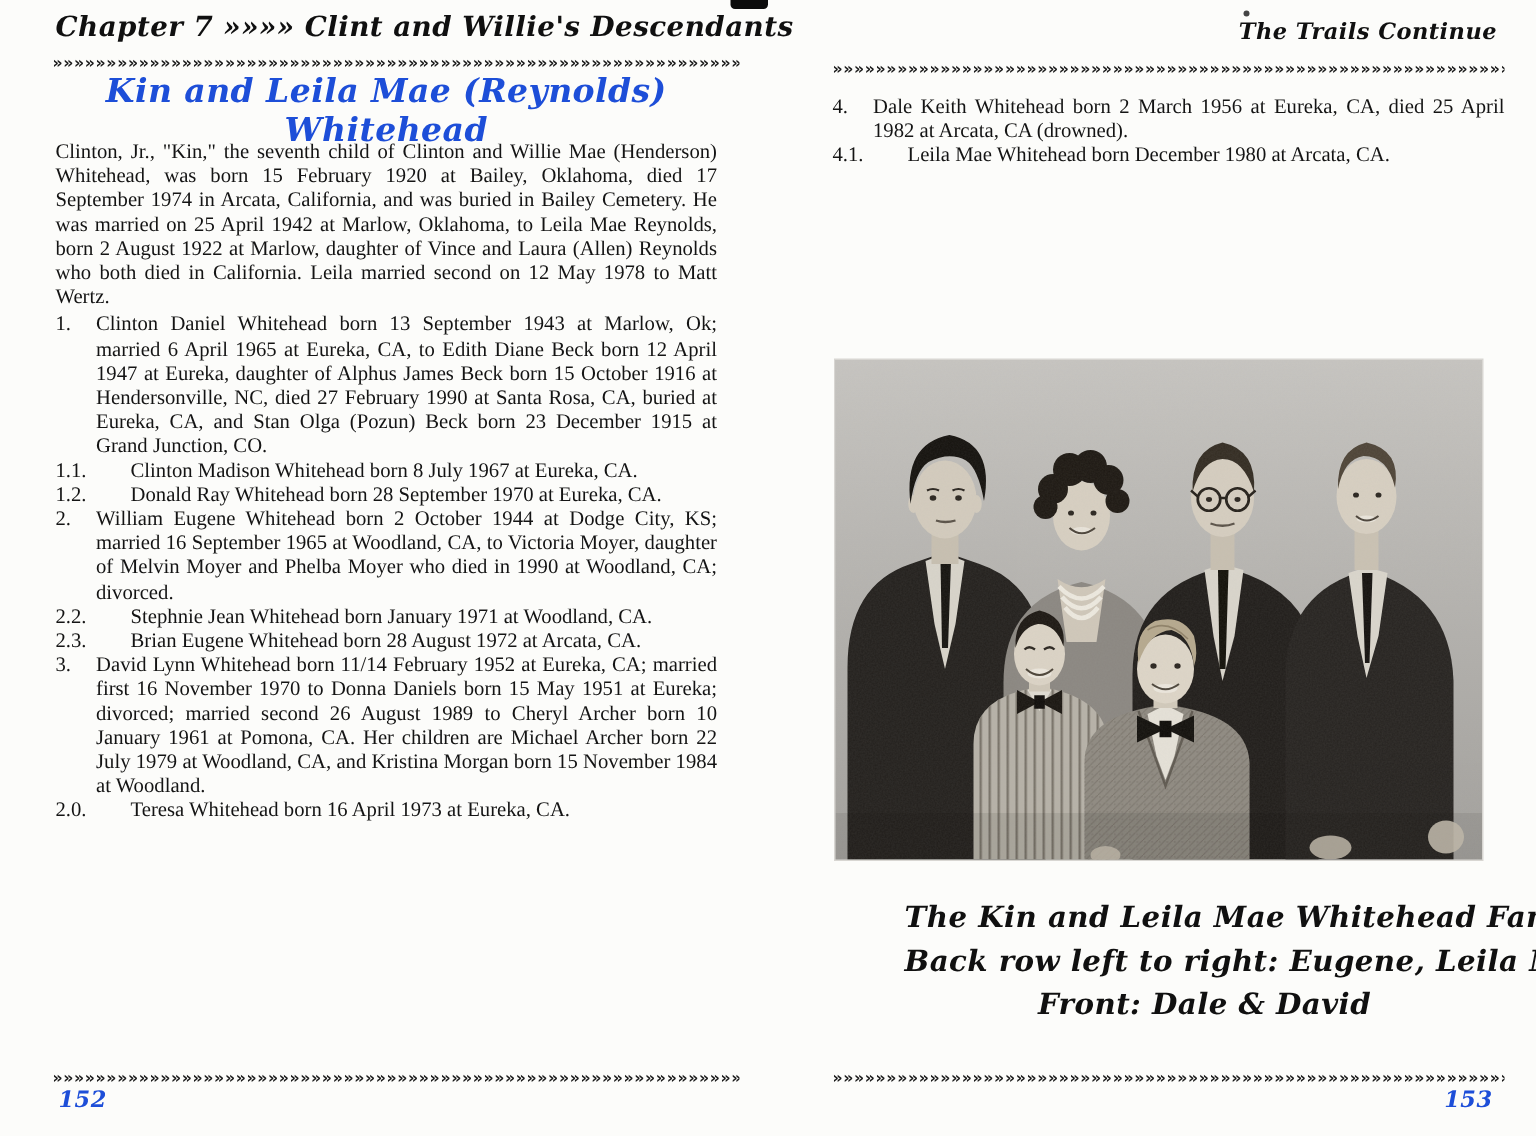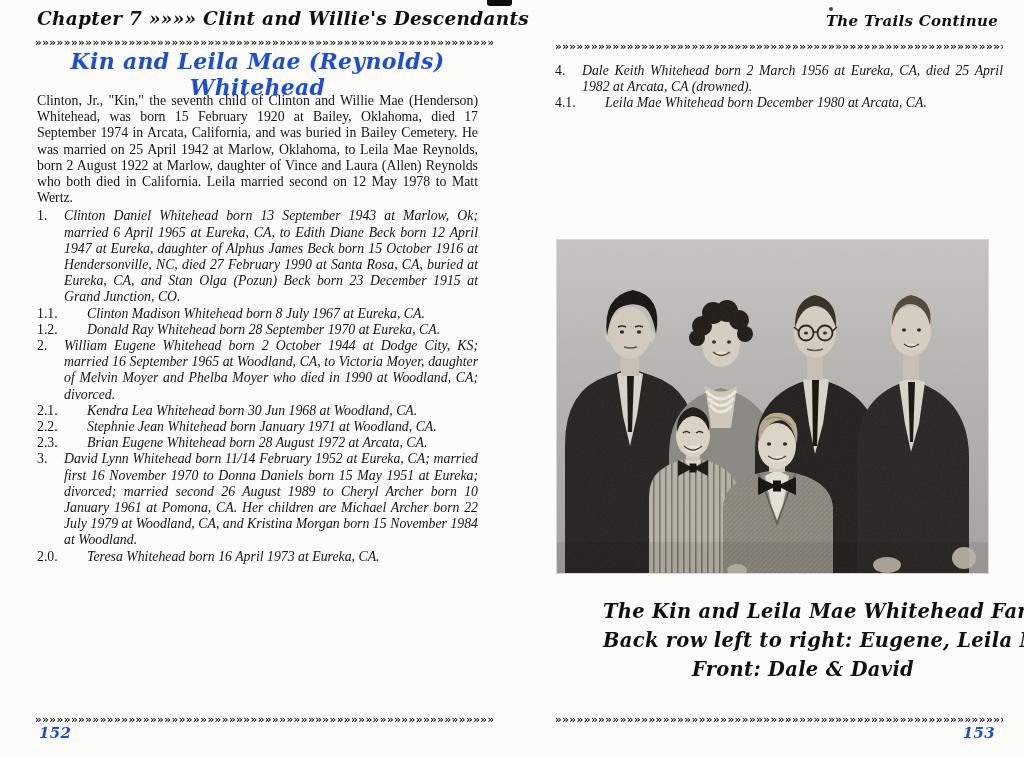--- a/index.html
+++ b/index.html
@@ -27,21 +27,21 @@
   .trails-header{position:absolute;right:26px;top:12px;font-size:15px;color:#101010;text-align:right;}
   .section-title{position:absolute;left:16px;top:48px;width:441px;margin:0;
     font-size:22px;text-align:center;color:#1d4ed8;font-weight:bold;}
   .body-col{position:absolute;font-size:13.8px;line-height:16.2px;text-align:justify;}
   #left-body{left:16px;top:93px;width:441px;}
   #right-body{left:43px;top:63px;width:448px;}
   .intro{margin:0 0 2px 0;text-align:justify;}
   .entry{display:flex;}
   .entry .num{flex:0 0 27px;}
   .entry.sub .num{flex:0 0 50px;}
-  .entry .txt{flex:1;text-align:justify;font-style:italic;}
+  .entry .txt{flex:1;text-align:justify;}
   .pagenum{position:absolute;font-size:15px;color:#1d4ed8;}
   #pagenum-left{left:18px;top:724px;}
   #pagenum-right{right:29px;top:724px;}
   .photo-frame{position:absolute;left:45px;top:240px;width:431px;height:333px;
     background:#b5b3af;box-shadow:0 0 0 1px #d8d6d2;}
   .photo-frame svg{display:block;width:431px;height:333px;}
   .caption{position:absolute;left:43px;top:597px;width:448px;
     text-align:center;font-size:19.5px;line-height:29px;color:#101010;}
   .caption div{white-space:nowrap;margin-left:48px;}
   .artifact{position:absolute;background:#0c0c0c;}
@@ -69,24 +69,20 @@
       <span class="num">1.1.</span>
       <span class="txt">Clinton Madison Whitehead born 8 July 1967 at Eureka, CA.</span>
     </div>
     <div class="entry sub">
       <span class="num">1.2.</span>
       <span class="txt">Donald Ray Whitehead born 28 September 1970 at Eureka, CA.</span>
     </div>
     <div class="entry">
       <span class="num">2.</span>
       <span class="txt">William Eugene Whitehead born 2 October 1944 at Dodge City, KS; married 16 September 1965 at Woodland, CA, to Victoria Moyer, daughter of Melvin Moyer and Phelba Moyer who died in 1990 at Woodland, CA; divorced.</span>
-    </div>
-    <div class="entry sub">
-      <span class="num">2.1.</span>
-      <span class="txt">Kendra Lea Whitehead born 30 Jun 1968 at Woodland, CA.</span>
     </div>
     <div class="entry sub">
       <span class="num">2.2.</span>
       <span class="txt">Stephnie Jean Whitehead born January 1971 at Woodland, CA.</span>
     </div>
     <div class="entry sub">
       <span class="num">2.3.</span>
       <span class="txt">Brian Eugene Whitehead born 28 August 1972 at Arcata, CA.</span>
     </div>
     <div class="entry">

